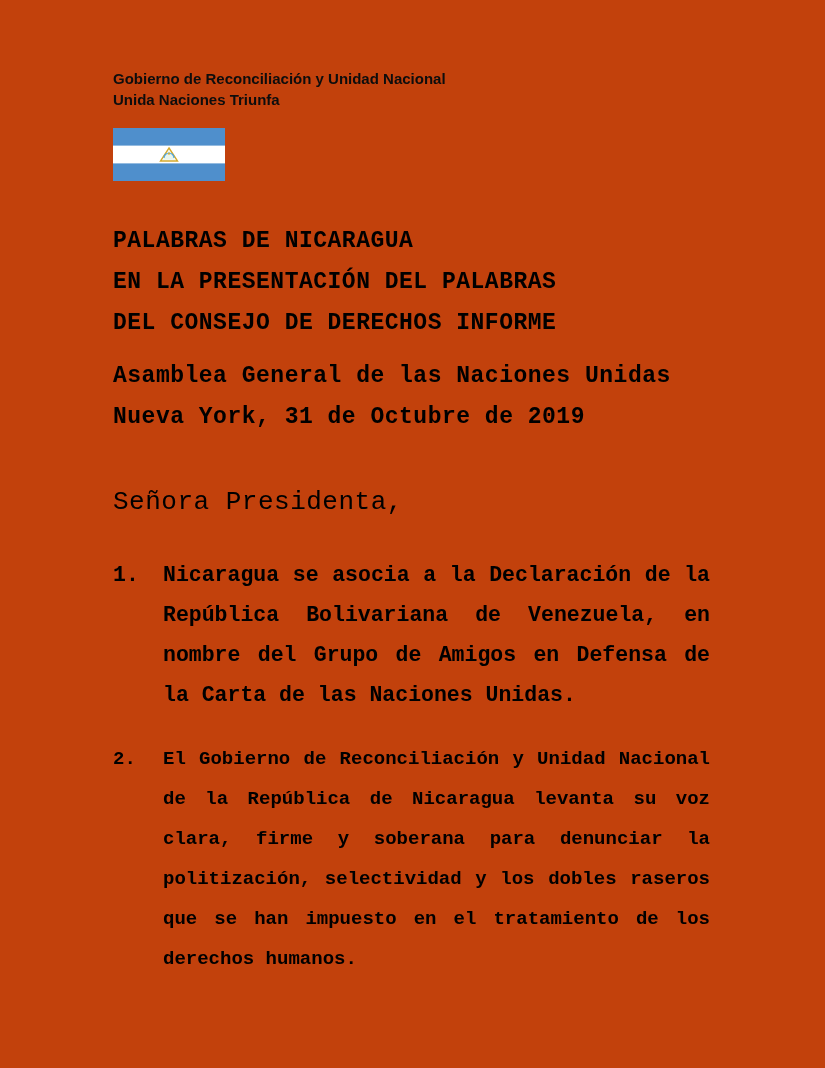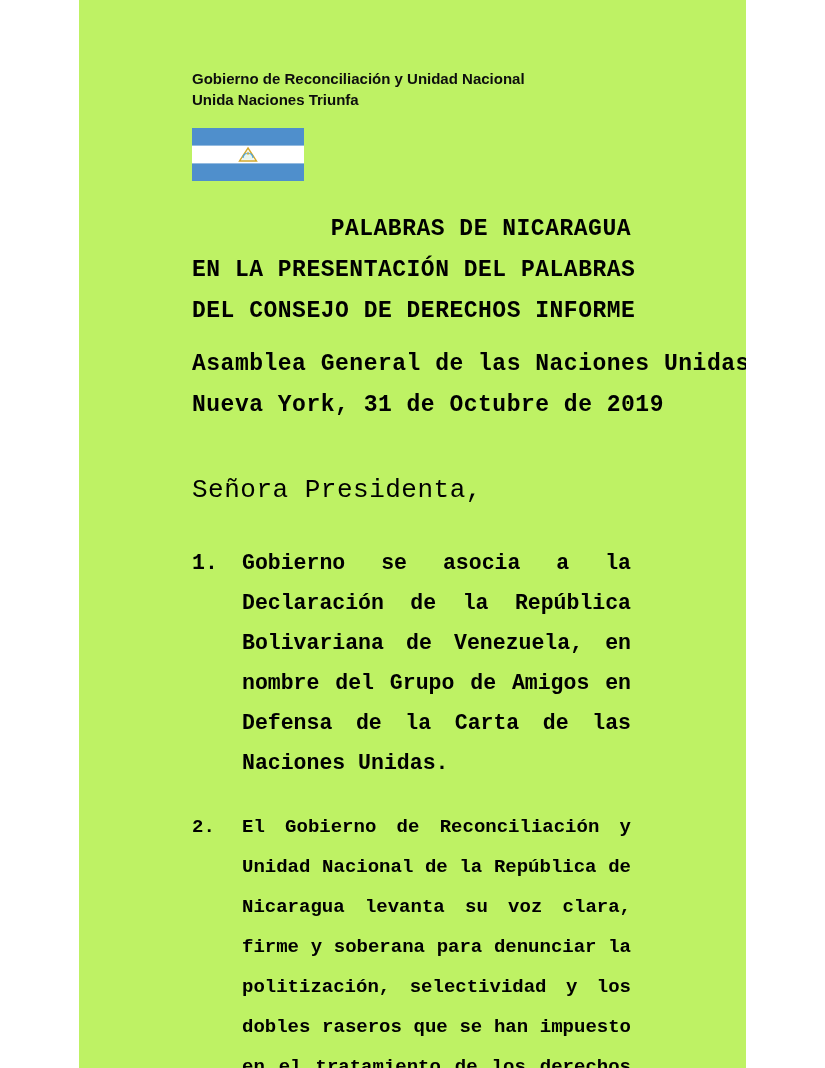--- a/index.html
+++ b/index.html
@@ -1,48 +1,47 @@
 <!DOCTYPE html>
 <html><head>
 <meta charset="utf-8">
 <style>
   * { margin: 0; padding: 0; box-sizing: border-box; }
   html, body { background: #ffffff; }
   .page {
     position: relative;
-    width: 667px;
+    width: 825px;
     height: 1068px;
     margin: 0 auto;
-    background: #bef264;
+    background: #c2410c;
     padding: 68px 115px 0 113px;
     font-family: "Liberation Mono", "DejaVu Sans Mono", monospace;
     color: #000000;
     overflow: hidden;
   }
   .header {
     font-family: "Liberation Sans", "DejaVu Sans", sans-serif;
     font-weight: bold;
     font-size: 15px;
     line-height: 21px;
     color: #0d0d0d;
   }
   .flag {
     display: block;
     margin-top: 18px;
     width: 112px;
     height: 53px;
   }
   .title-block {
-    margin-top: 28px;
+    margin-top: 40px;
     font-weight: bold;
     font-size: 23px;
     line-height: 41px;
     letter-spacing: 0.5px;
     white-space: nowrap;
-    text-align: right;
   }
   .event-block {
     margin-top: 12px;
     font-weight: bold;
     font-size: 23px;
     line-height: 41px;
     letter-spacing: 0.5px;
     white-space: nowrap;
   }
   .salutation {
@@ -99,21 +98,21 @@
 
   <div class="event-block">
     <div>Asamblea General de las Naciones Unidas</div>
     <div>Nueva York, 31 de Octubre de 2019</div>
   </div>
 
   <div class="salutation">Señora Presidenta,</div>
 
   <div class="para para-1">
     <div class="num">1.</div>
-    <div class="txt">Gobierno se asocia a la Declaración de la República Bolivariana de Venezuela, en nombre del Grupo de Amigos en Defensa de la Carta de las Naciones Unidas.</div>
+    <div class="txt">Nicaragua se asocia a la Declaración de la República Bolivariana de Venezuela, en nombre del Grupo de Amigos en Defensa de la Carta de las Naciones Unidas.</div>
   </div>
 
   <div class="para para-2">
     <div class="num">2.</div>
     <div class="txt">El Gobierno de Reconciliación y Unidad Nacional de la República de Nicaragua levanta su voz clara, firme y soberana para denunciar la politización, selectividad y los dobles raseros que se han impuesto en el tratamiento de los derechos humanos.</div>
   </div>
 
 </div>
 
 </body></html>

